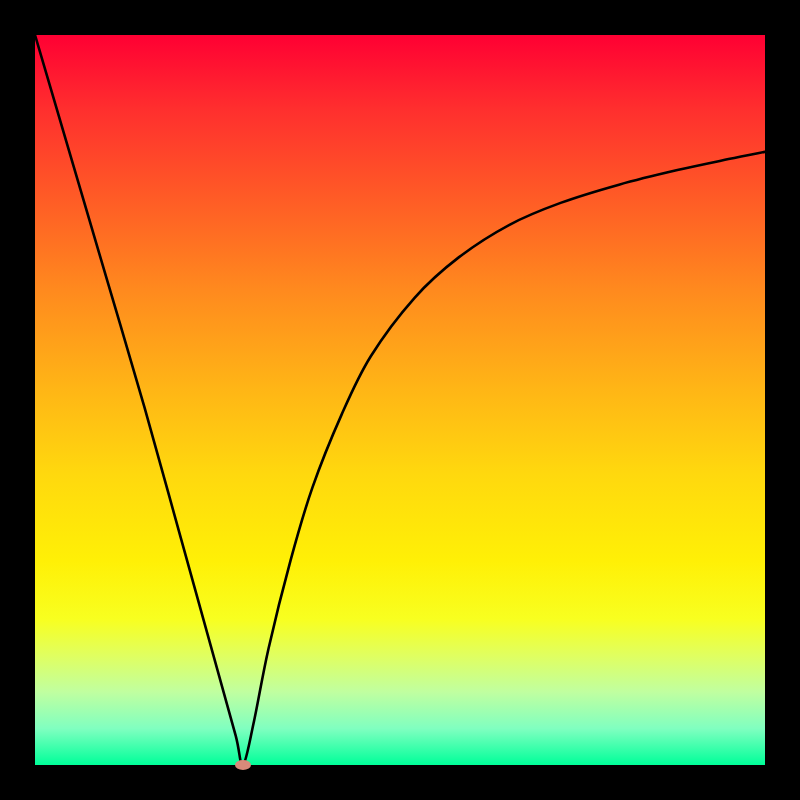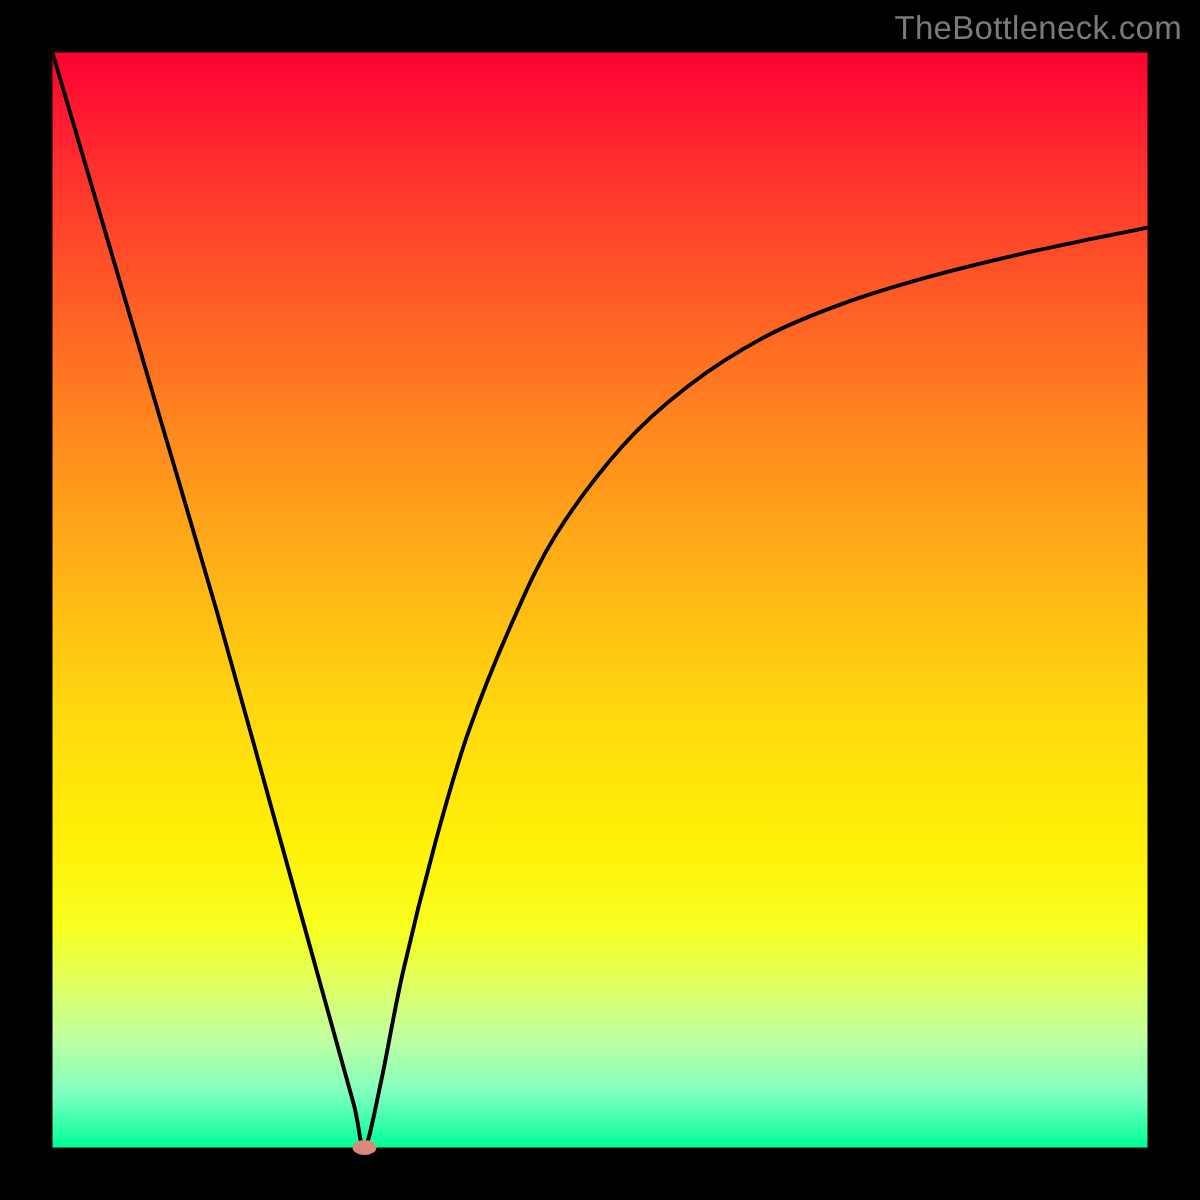--- a/index.html
+++ b/index.html
@@ -70,14 +70,13 @@
 
 <div class="frame">
   <div class="plot-bg"></div>
 
   <svg class="curve" viewBox="0 0 730 730" preserveAspectRatio="none">
     <path id="curve-path" d="M 0.00 0.00 C 6.08 20.68, 24.33 82.73, 36.50 124.10 C 48.67 165.47, 60.83 206.83, 73.00 248.20 C 85.17 289.57, 97.33 329.72, 109.50 372.30 C 121.67 414.88, 133.83 459.90, 146.00 503.70 C 158.17 547.50, 173.38 602.25, 182.50 635.10 C 191.63 667.95, 196.49 684.98, 200.75 700.80 C 205.01 716.62, 205.01 732.43, 208.05 730.00 C 211.09 727.57, 214.74 705.67, 219.00 686.20 C 223.26 666.73, 227.52 639.97, 233.60 613.20 C 239.68 586.43, 248.20 552.37, 255.50 525.60 C 262.80 498.83, 268.88 476.93, 277.40 452.60 C 285.92 428.27, 296.87 401.50, 306.60 379.60 C 316.33 357.70, 323.63 340.67, 335.80 321.20 C 347.97 301.73, 365.00 279.23, 379.60 262.80 C 394.20 246.38, 407.58 234.82, 423.40 222.65 C 439.22 210.48, 457.47 198.92, 474.50 189.80 C 491.53 180.67, 507.35 174.59, 525.60 167.90 C 543.85 161.21, 564.53 155.12, 584.00 149.65 C 603.47 144.17, 624.15 139.31, 642.40 135.05 C 660.65 130.79, 678.90 127.14, 693.50 124.10 C 708.10 121.06, 723.92 118.02, 730.00 116.80" fill="none" stroke="#000000" stroke-width="2.6" stroke-linecap="round" stroke-linejoin="round"></path>
   </svg>
 
   <div class="marker" id="marker" style="left: 243.05px; top: 765px; background: rgb(216, 138, 122);"></div>
 
-  <div class="watermark">TheBottleneck.com</div>
 </div>
 
 </body></html>

